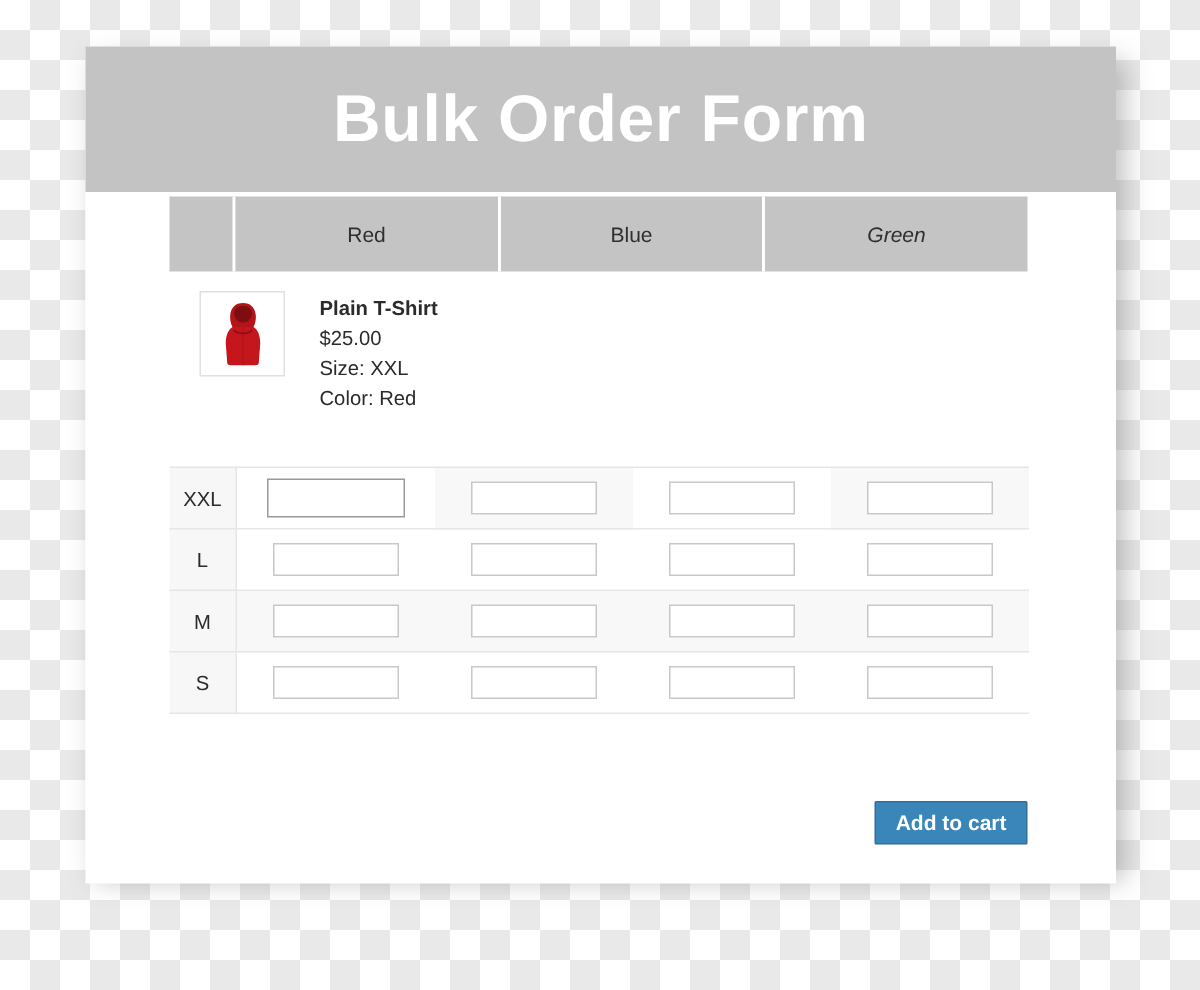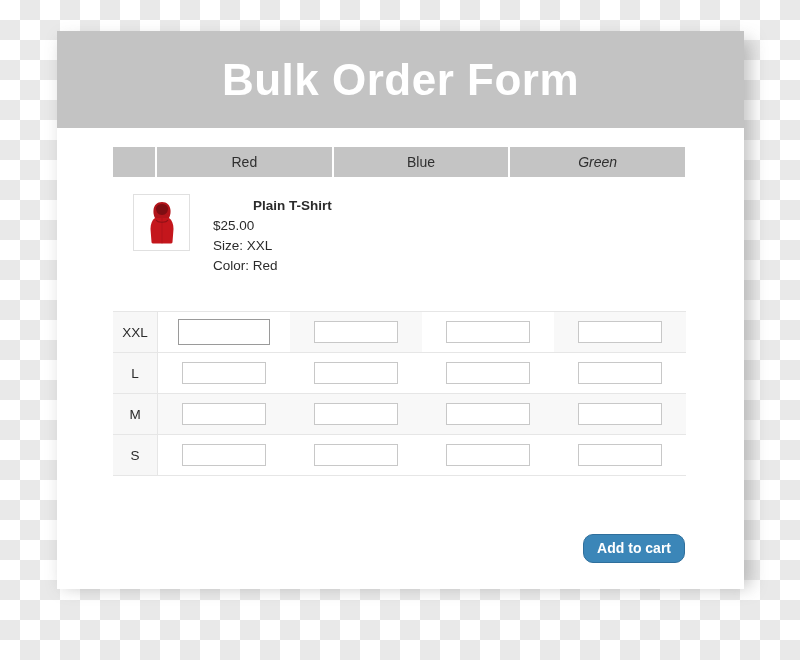--- a/index.html
+++ b/index.html
@@ -50,24 +50,24 @@
   .card-body {
     position: relative;
     height: 461px;
     background: #ffffff;
   }
 
   
   .color-header {
     position: absolute;
     left: 56px;
-    top: 19px;
+    top: 3px;
     width: 572px;
     display: flex;
-    height: 30px;
+    height: 50px;
   }
   .color-header-cell {
     background: #c4c4c4;
     border-right: 2px solid #ffffff;
     display: flex;
     align-items: center;
     justify-content: center;
     font-size: 14px;
     color: #2f2f2f;
     box-sizing: border-box;
@@ -104,21 +104,21 @@
   .product-info {
     margin-left: 23px;
     padding-top: 2px;
   }
   .product-info div {
     font-size: 13.5px;
     color: #2b2b2b;
     line-height: 20px;
     white-space: nowrap;
   }
-  .product-name { font-weight: bold; margin-left: 40px; }
+  .product-name { font-weight: bold; }
 
   
   .qty-table {
     position: absolute;
     left: 56px;
     top: 183px;
     width: 572px;
     border-collapse: collapse;
     table-layout: fixed;
   }
@@ -164,21 +164,21 @@
     position: absolute;
     left: 56px;
     top: 406px;
     width: 572px;
     display: flex;
     justify-content: flex-end;
   }
   .add-to-cart {
     background: #3b86b8;
     border: 1px solid #2f6f9c;
-    border-radius: 10px;
+    border-radius: 1px;
     color: #ffffff;
     font-family: "Liberation Sans", sans-serif;
     font-size: 14px;
     font-weight: bold;
     padding: 6px 13px 7px 13px;
     cursor: pointer;
     line-height: 1;
   }
 </style>
 </head>

